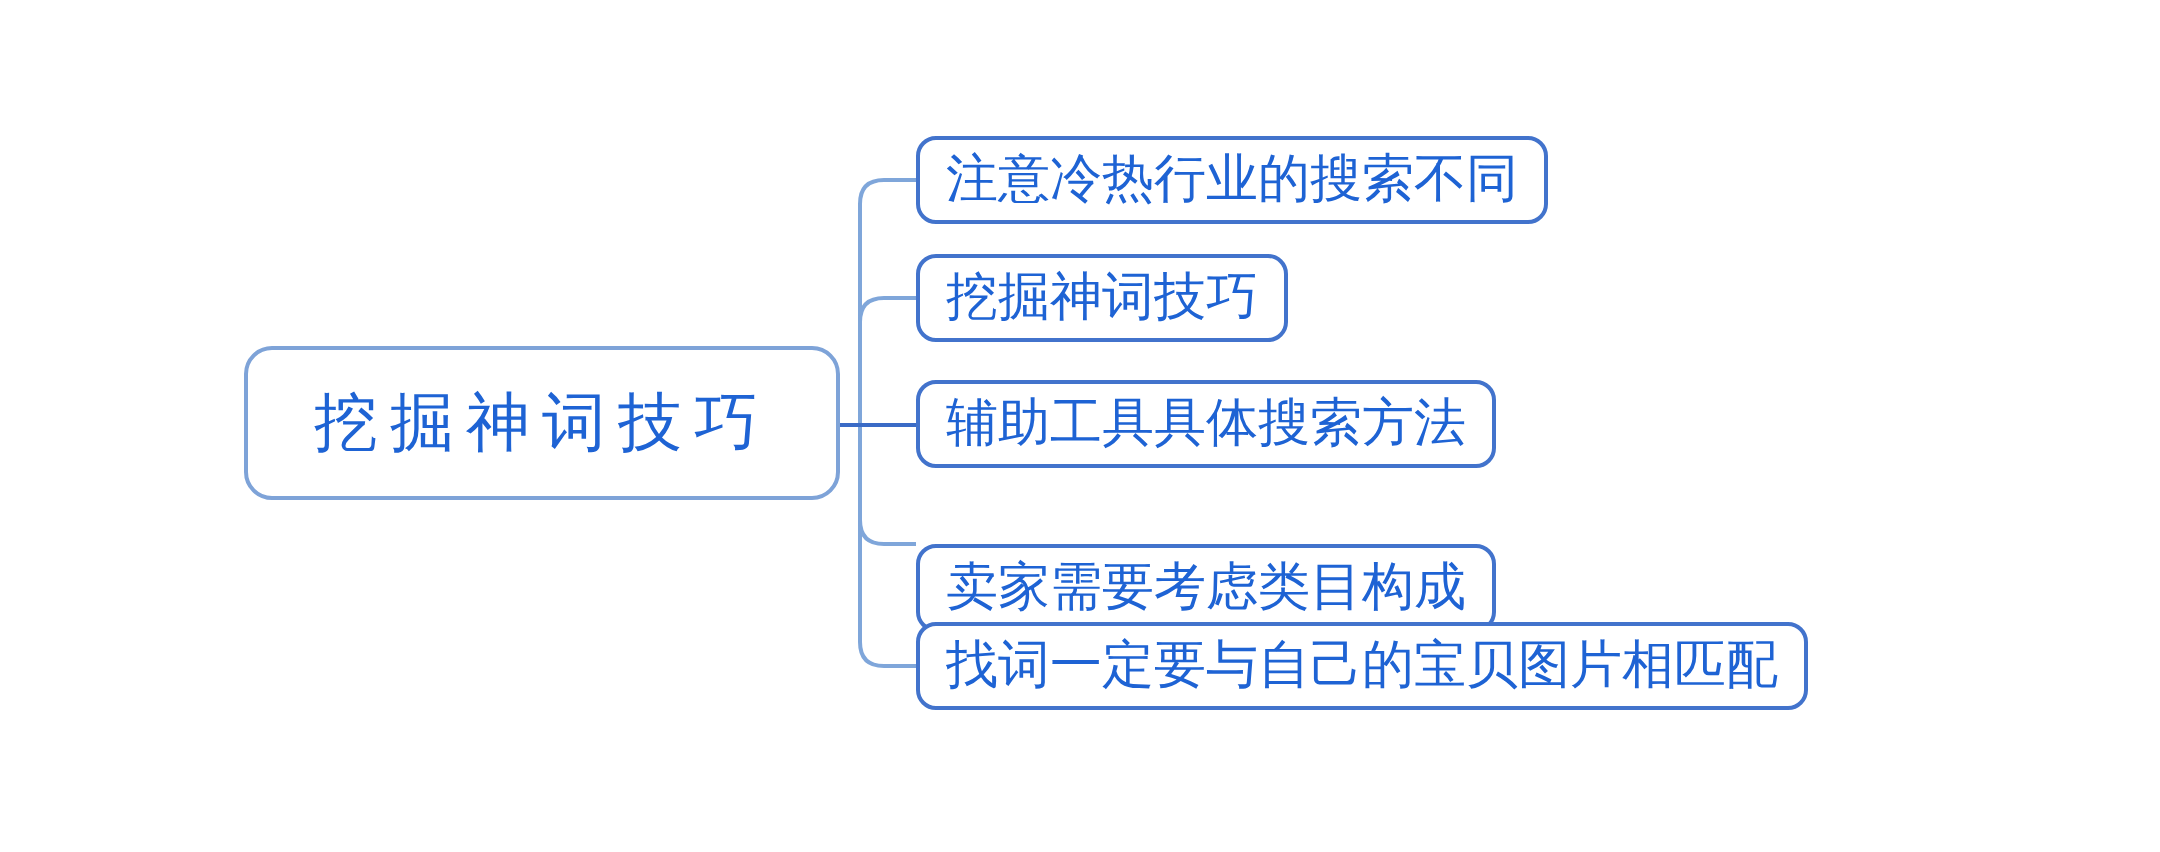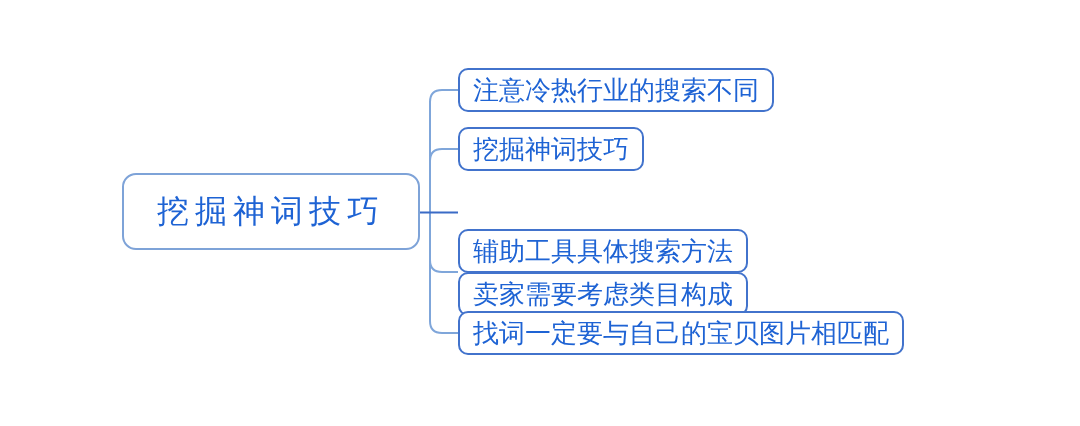--- a/index.html
+++ b/index.html
@@ -52,21 +52,21 @@
     left: 458px;
     height: 44px;
     border: 2px solid var(--child-border);
     border-radius: 10px;
     font-size: 26px;
     line-height: 40px;
     padding: 0 13px;
   }
   .child-0 { top: 68px;  }
   .child-1 { top: 127px; }
-  .child-2 { top: 190px; margin-top: 39px; }
+  .child-2 { top: 190px; }
   .child-3 { top: 250px; margin-top: 22px; }
   .child-4 { top: 311px; text-align: center; }
 </style>
 </head>
 <body>
 
 <div class="canvas">
 
   <svg class="connector-layer" viewBox="0 0 1080 426" xmlns="http://www.w3.org/2000/svg" aria-hidden="true">
 

